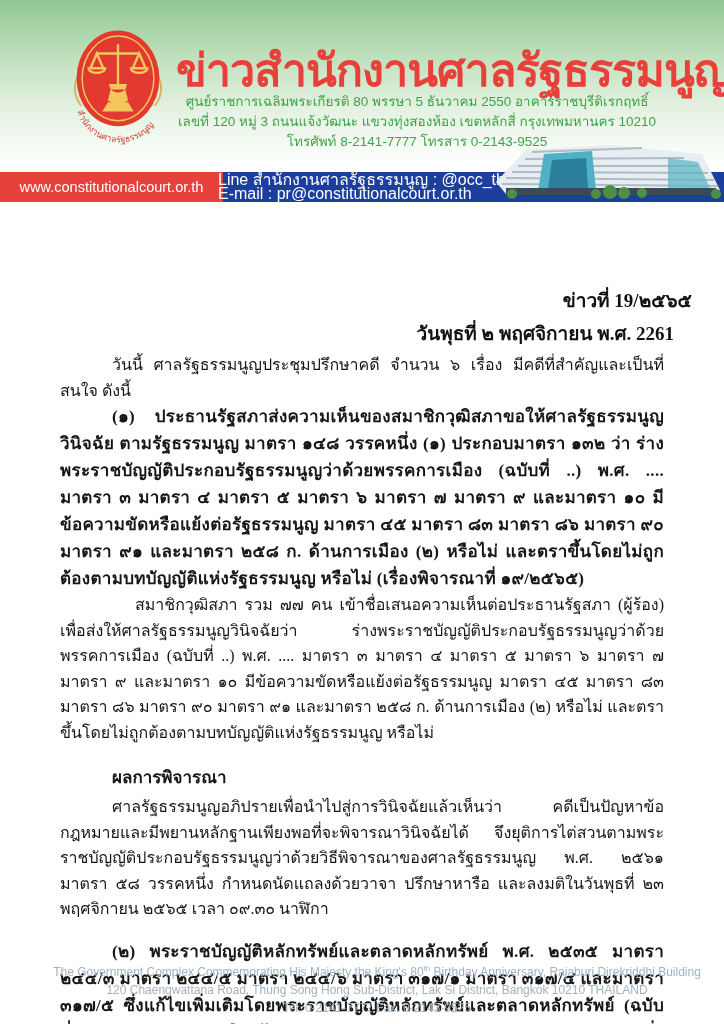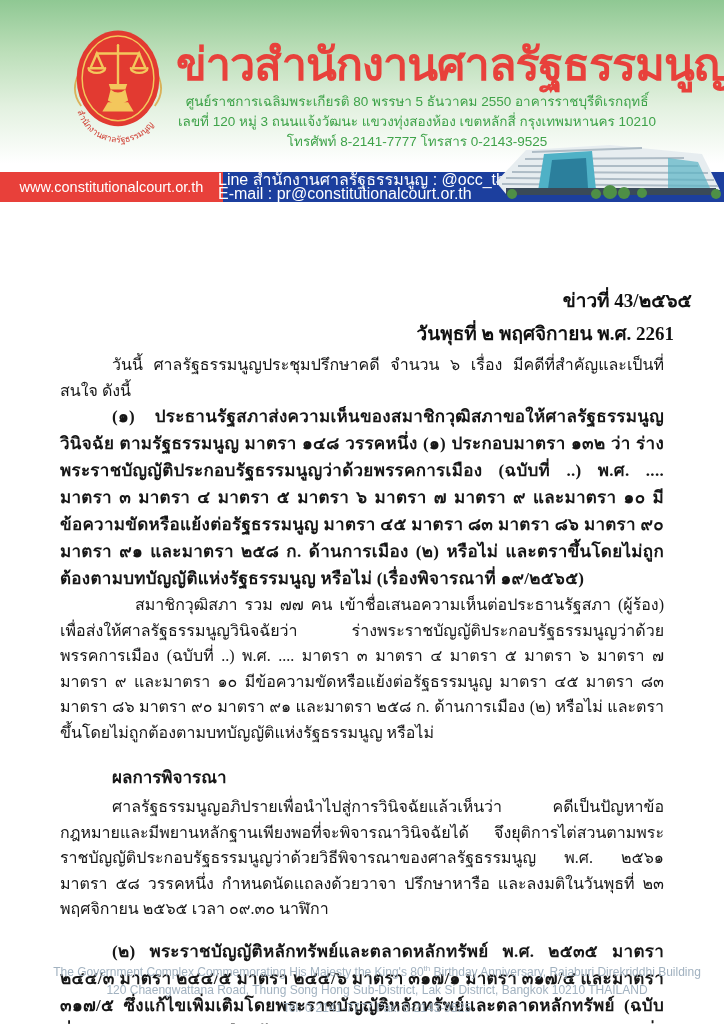--- a/index.html
+++ b/index.html
@@ -22,21 +22,21 @@
   .letterhead-grad {
     position: absolute; top: 0; left: 0;
     width: 724px; height: 172px;
     background: linear-gradient(180deg, #8fc893 0%, #b9ddb6 28%, #e3f1e0 62%, #ffffff 95%);
   }
   .emblem {
     position: absolute; top: 26px; left: 72px;
     width: 92px; height: 136px;
   }
   .head-title {
-    position: absolute; top: 28px; left: 176px;
+    position: absolute; top: 34px; left: 176px;
     width: 540px;
     font-family: "Liberation Sans", "DejaVu Sans", sans-serif;
     font-size: 45px; font-weight: bold;
     color: #e8413b; letter-spacing: -1px;
     white-space: nowrap;
   }
   .head-addr {
     position: absolute; top: 92px; left: 178px;
     font-family: "Liberation Sans", "DejaVu Sans", sans-serif;
     font-size: 13.5px; line-height: 20px;
@@ -195,21 +195,21 @@
             <circle cx="150" cy="53" r="5"></circle>
           <circle cx="20" cy="54" r="5"></circle>
             <circle cx="224" cy="54" r="5"></circle>
         </g>
       </svg>
     </div>
   </div>
 
 
   <div class="news-meta">
-    <div>ข่าวที่ 43/๒๕๖๕</div>
+    <div>ข่าวที่ 19/๒๕๖๕</div>
     <div class="date-line">วันพุธที่ ๒ พฤศจิกายน พ.ศ. 2261</div>
   </div>
 
   <div class="doc-body">
     <p class="para-regular">วันนี้ ศาลรัฐธรรมนูญประชุมปรึกษาคดี จำนวน ๖ เรื่อง มีคดีที่สำคัญและเป็นที่สนใจ ดังนี้</p>
     <p class="para-bold">(๑) ประธานรัฐสภาส่งความเห็นของสมาชิกวุฒิสภาขอให้ศาลรัฐธรรมนูญวินิจฉัย ตามรัฐธรรมนูญ มาตรา ๑๔๘ วรรคหนึ่ง (๑) ประกอบมาตรา ๑๓๒ ว่า ร่างพระราชบัญญัติประกอบรัฐธรรมนูญว่าด้วยพรรคการเมือง (ฉบับที่ ..) พ.ศ. .... มาตรา ๓ มาตรา ๔ มาตรา ๕ มาตรา ๖ มาตรา ๗ มาตรา ๙ และมาตรา ๑๐ มีข้อความขัดหรือแย้งต่อรัฐธรรมนูญ มาตรา ๔๕ มาตรา ๘๓ มาตรา ๘๖ มาตรา ๙๐ มาตรา ๙๑ และมาตรา ๒๕๘ ก. ด้านการเมือง (๒) หรือไม่ และตราขึ้นโดยไม่ถูกต้องตามบทบัญญัติแห่งรัฐธรรมนูญ หรือไม่ (เรื่องพิจารณาที่ ๑๙/๒๕๖๕)</p>
     <p class="para-regular deep-indent">สมาชิกวุฒิสภา รวม ๗๗ คน เข้าชื่อเสนอความเห็นต่อประธานรัฐสภา (ผู้ร้อง) เพื่อส่งให้ศาลรัฐธรรมนูญวินิจฉัยว่า ร่างพระราชบัญญัติประกอบรัฐธรรมนูญว่าด้วยพรรคการเมือง (ฉบับที่ ..) พ.ศ. .... มาตรา ๓ มาตรา ๔ มาตรา ๕ มาตรา ๖ มาตรา ๗ มาตรา ๙ และมาตรา ๑๐ มีข้อความขัดหรือแย้งต่อรัฐธรรมนูญ มาตรา ๔๕ มาตรา ๘๓ มาตรา ๘๖ มาตรา ๙๐ มาตรา ๙๑ และมาตรา ๒๕๘ ก. ด้านการเมือง (๒) หรือไม่ และตราขึ้นโดยไม่ถูกต้องตามบทบัญญัติแห่งรัฐธรรมนูญ หรือไม่</p>
     <div class="result-heading">ผลการพิจารณา</div>
     <p class="para-regular">ศาลรัฐธรรมนูญอภิปรายเพื่อนำไปสู่การวินิจฉัยแล้วเห็นว่า คดีเป็นปัญหาข้อกฎหมายและมีพยานหลักฐานเพียงพอที่จะพิจารณาวินิจฉัยได้ จึงยุติการไต่สวนตามพระราชบัญญัติประกอบรัฐธรรมนูญว่าด้วยวิธีพิจารณาของศาลรัฐธรรมนูญ พ.ศ. ๒๕๖๑ มาตรา ๕๘ วรรคหนึ่ง กำหนดนัดแถลงด้วยวาจา ปรึกษาหารือ และลงมติในวันพุธที่ ๒๓ พฤศจิกายน ๒๕๖๕ เวลา ๐๙.๓๐ นาฬิกา</p>
     <p class="para-bold gap-top">(๒) พระราชบัญญัติหลักทรัพย์และตลาดหลักทรัพย์ พ.ศ. ๒๕๓๕ มาตรา ๒๔๔/๓ มาตรา ๒๔๔/๕ มาตรา ๒๔๔/๖ มาตรา ๓๑๗/๑ มาตรา ๓๑๗/๔ และมาตรา ๓๑๗/๕ ซึ่งแก้ไขเพิ่มเติมโดยพระราชบัญญัติหลักทรัพย์และตลาดหลักทรัพย์ (ฉบับที่ ๕) พ.ศ. ๒๕๕๙ ขัดหรือแย้งต่อรัฐธรรมนูญ มาตรา ๒๖ และมาตรา ๒๙ วรรคหนึ่งและวรรคสอง หรือไม่ (เรื่องพิจารณาที่ ๘/๒๕๖๕ เรื่องพิจารณาที่ ๑๓/๒๕๖๕ และเรื่องพิจารณาที่ ๑๔/๒๕๖๕)</p>

